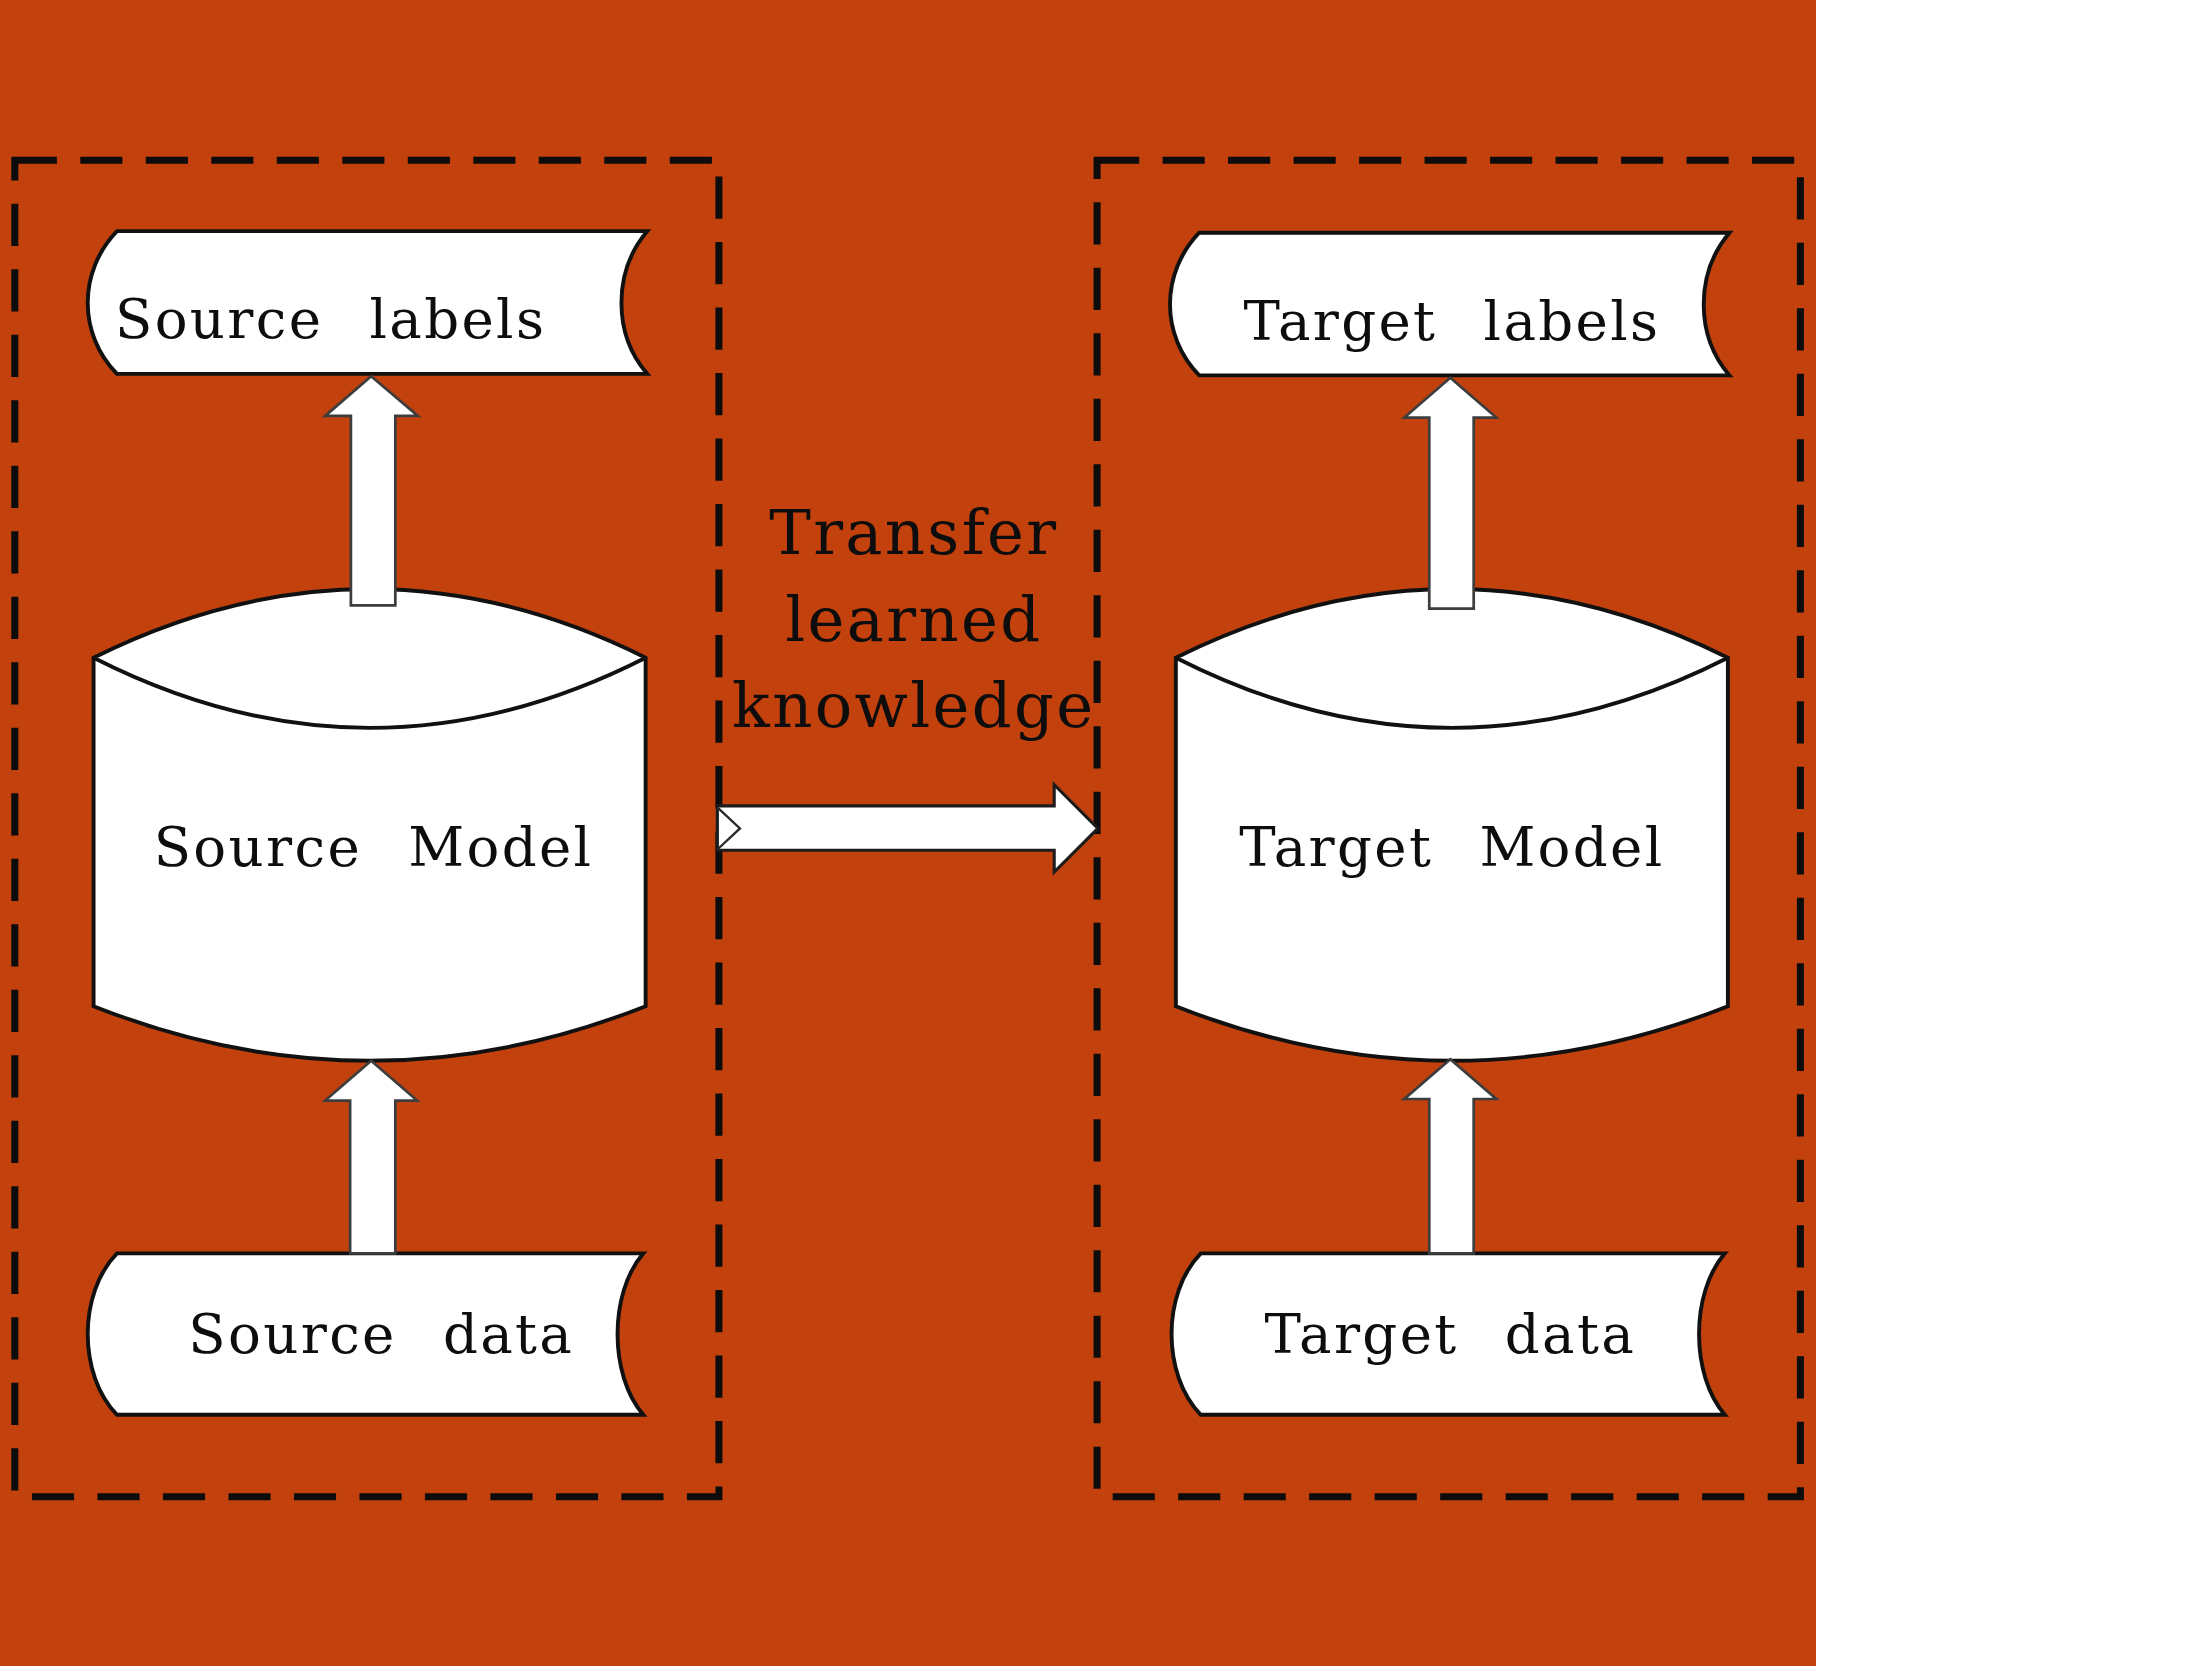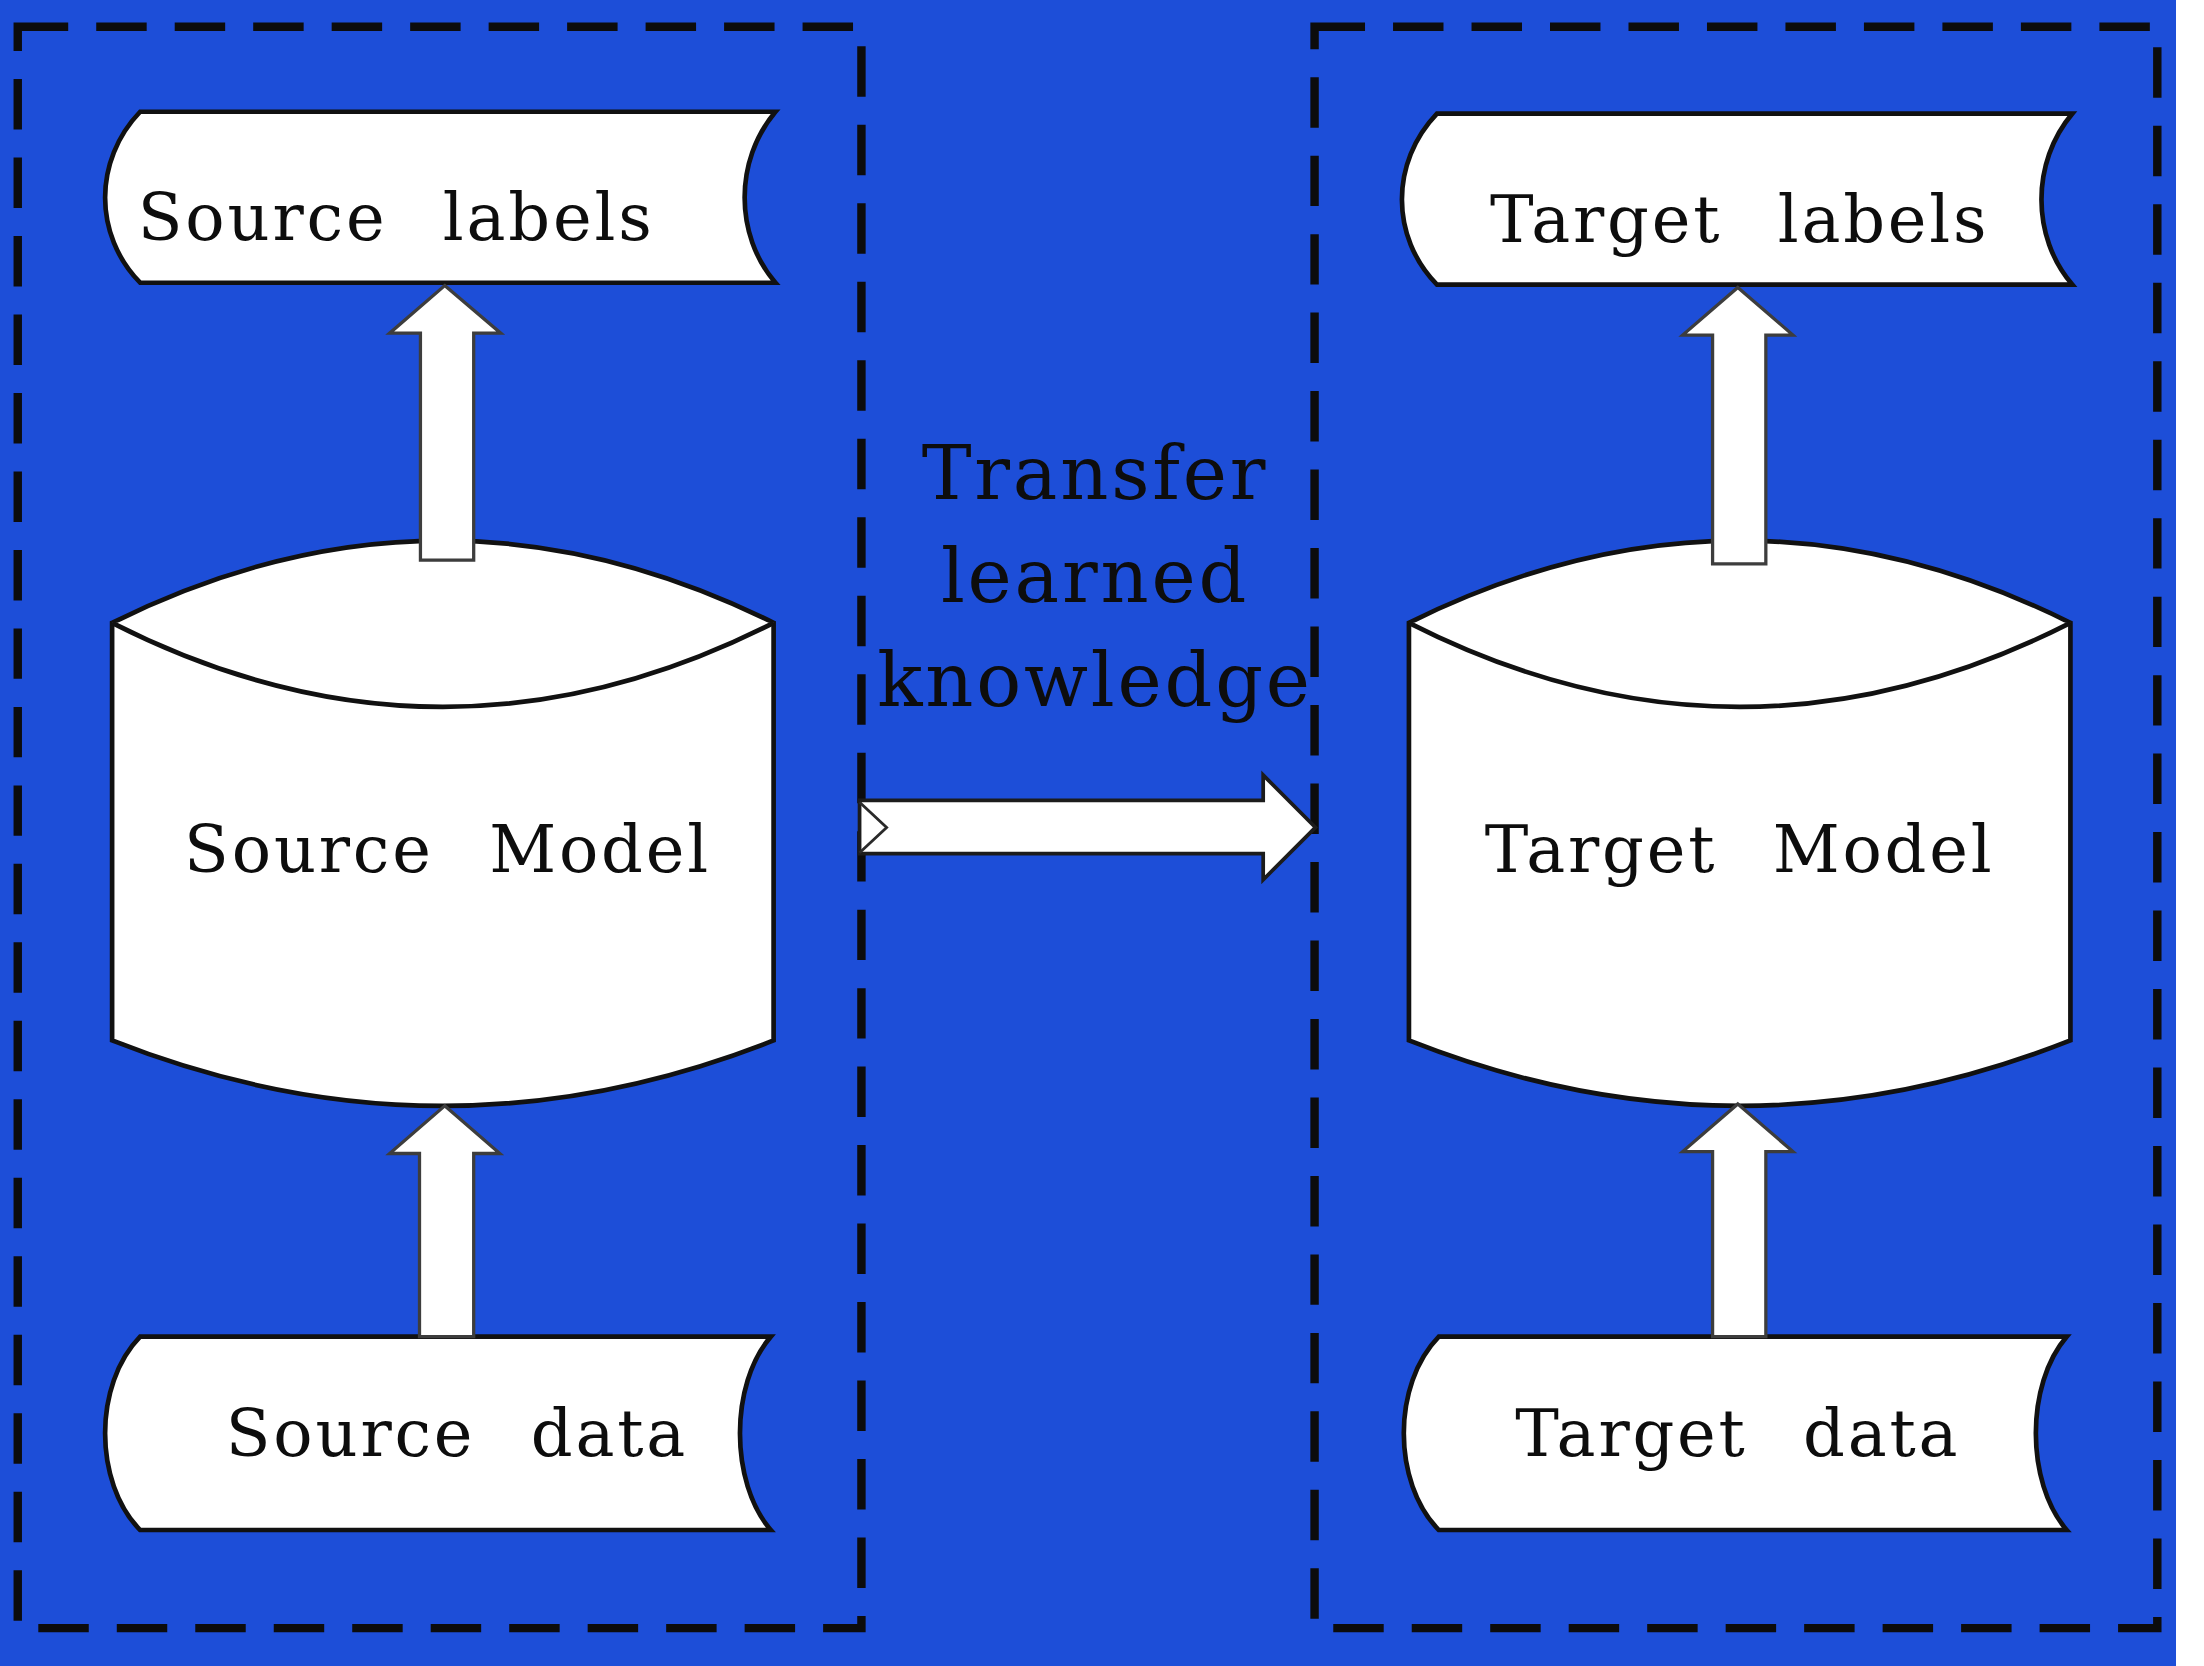--- a/index.html
+++ b/index.html
@@ -1,16 +1,16 @@
 <!DOCTYPE html>
 <html style="font-size:15px"><head>
 <meta charset="utf-8">
 <style>
   html,body{margin:0;padding:0;background:#ffffff;}
-  .stage{position:relative;width:2176px;height:1667px;background:#1d4ed8;overflow:hidden;
+  .stage{position:relative;width:1816px;height:1667px;background:#c2410c;overflow:hidden;
          font-family:"DejaVu Serif","Liberation Serif",serif;text-align:center;}
   svg{display:block;width:100%;height:100%;}
   .shape{fill:#ffffff;stroke:#111111;stroke-width:5;}
   .dashedbox{fill:none;stroke:#0c0c0c;stroke-width:9;stroke-dasharray:54 30;}
   .uparrow{fill:#ffffff;stroke:#3d3d3d;stroke-width:3.5;stroke-linejoin:miter;}
   .bigarrow{fill:#ffffff;stroke:#1c1c1c;stroke-width:4;stroke-linejoin:miter;}
   .chevron{fill:none;stroke:#2a2a2a;stroke-width:3;}
   .lbl{font-size:70px;fill:#0d0d0d;letter-spacing:3px;word-spacing:34px;}
   .mid{font-size:80px;fill:#0d0d0d;letter-spacing:3px;}
   text{text-anchor:middle;}

